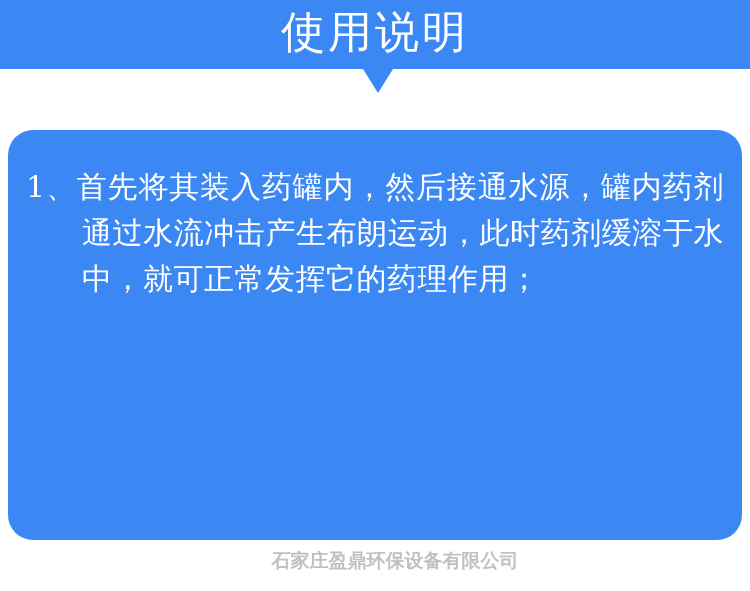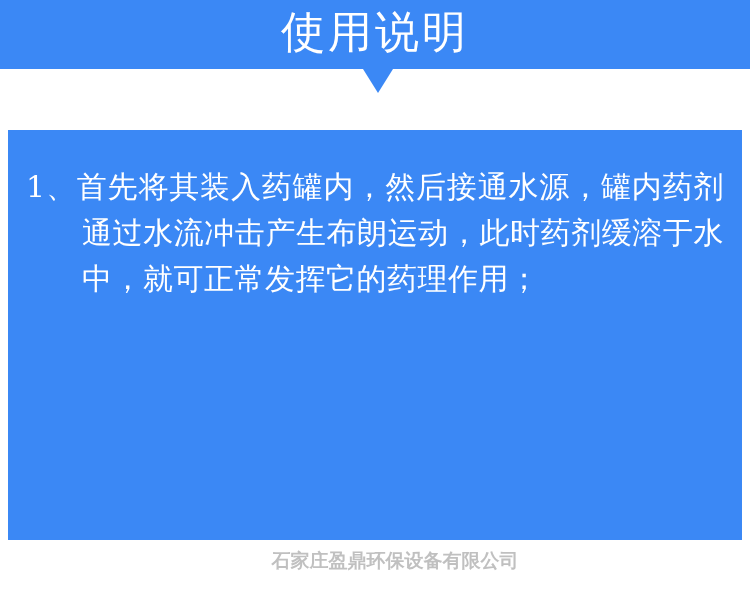--- a/index.html
+++ b/index.html
@@ -66,20 +66,21 @@
   
   .content-card {
     position: absolute;
     left: 8px;
     top: 130px;
     width: 734px;
     height: 410px;
     background: #3b88f5;
     box-sizing: border-box;
     padding: 34px 18px 20px 18px;
+    border-radius: 25px;
   }
 
   .instruction-list {
     margin: 0;
     padding: 0;
     list-style: none;
   }
 
   .instruction-item {
     color: #ffffff;

